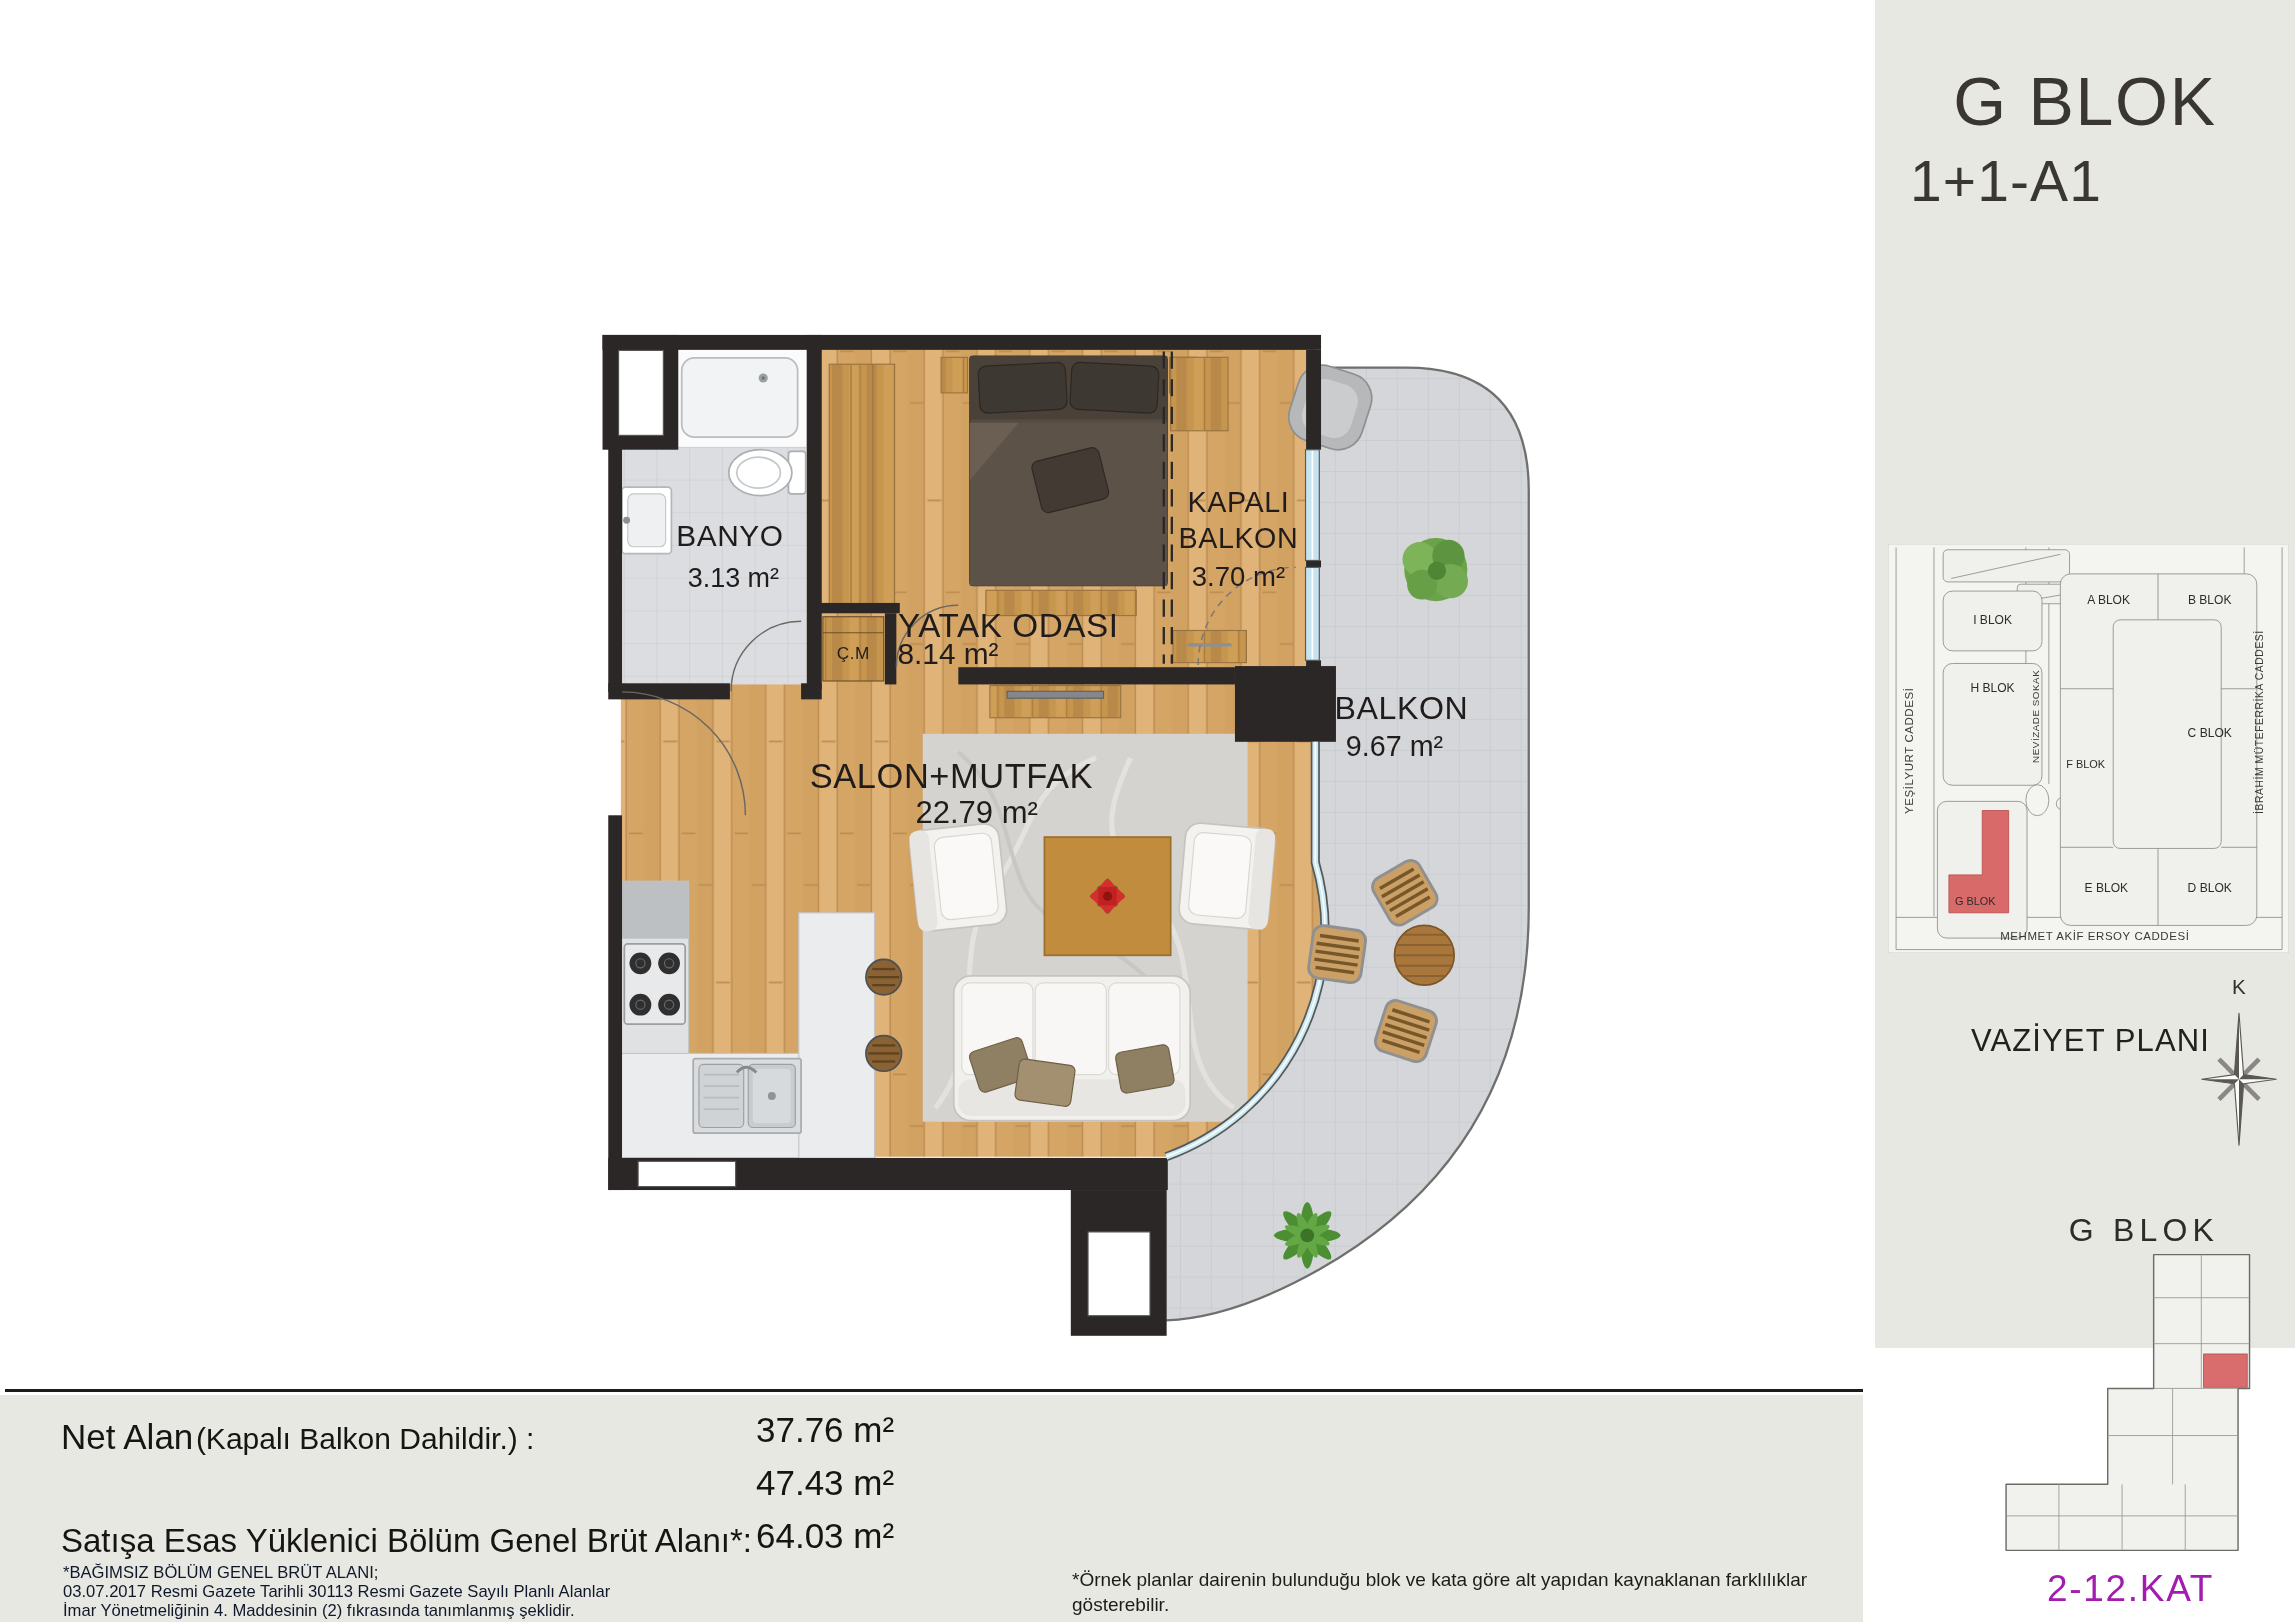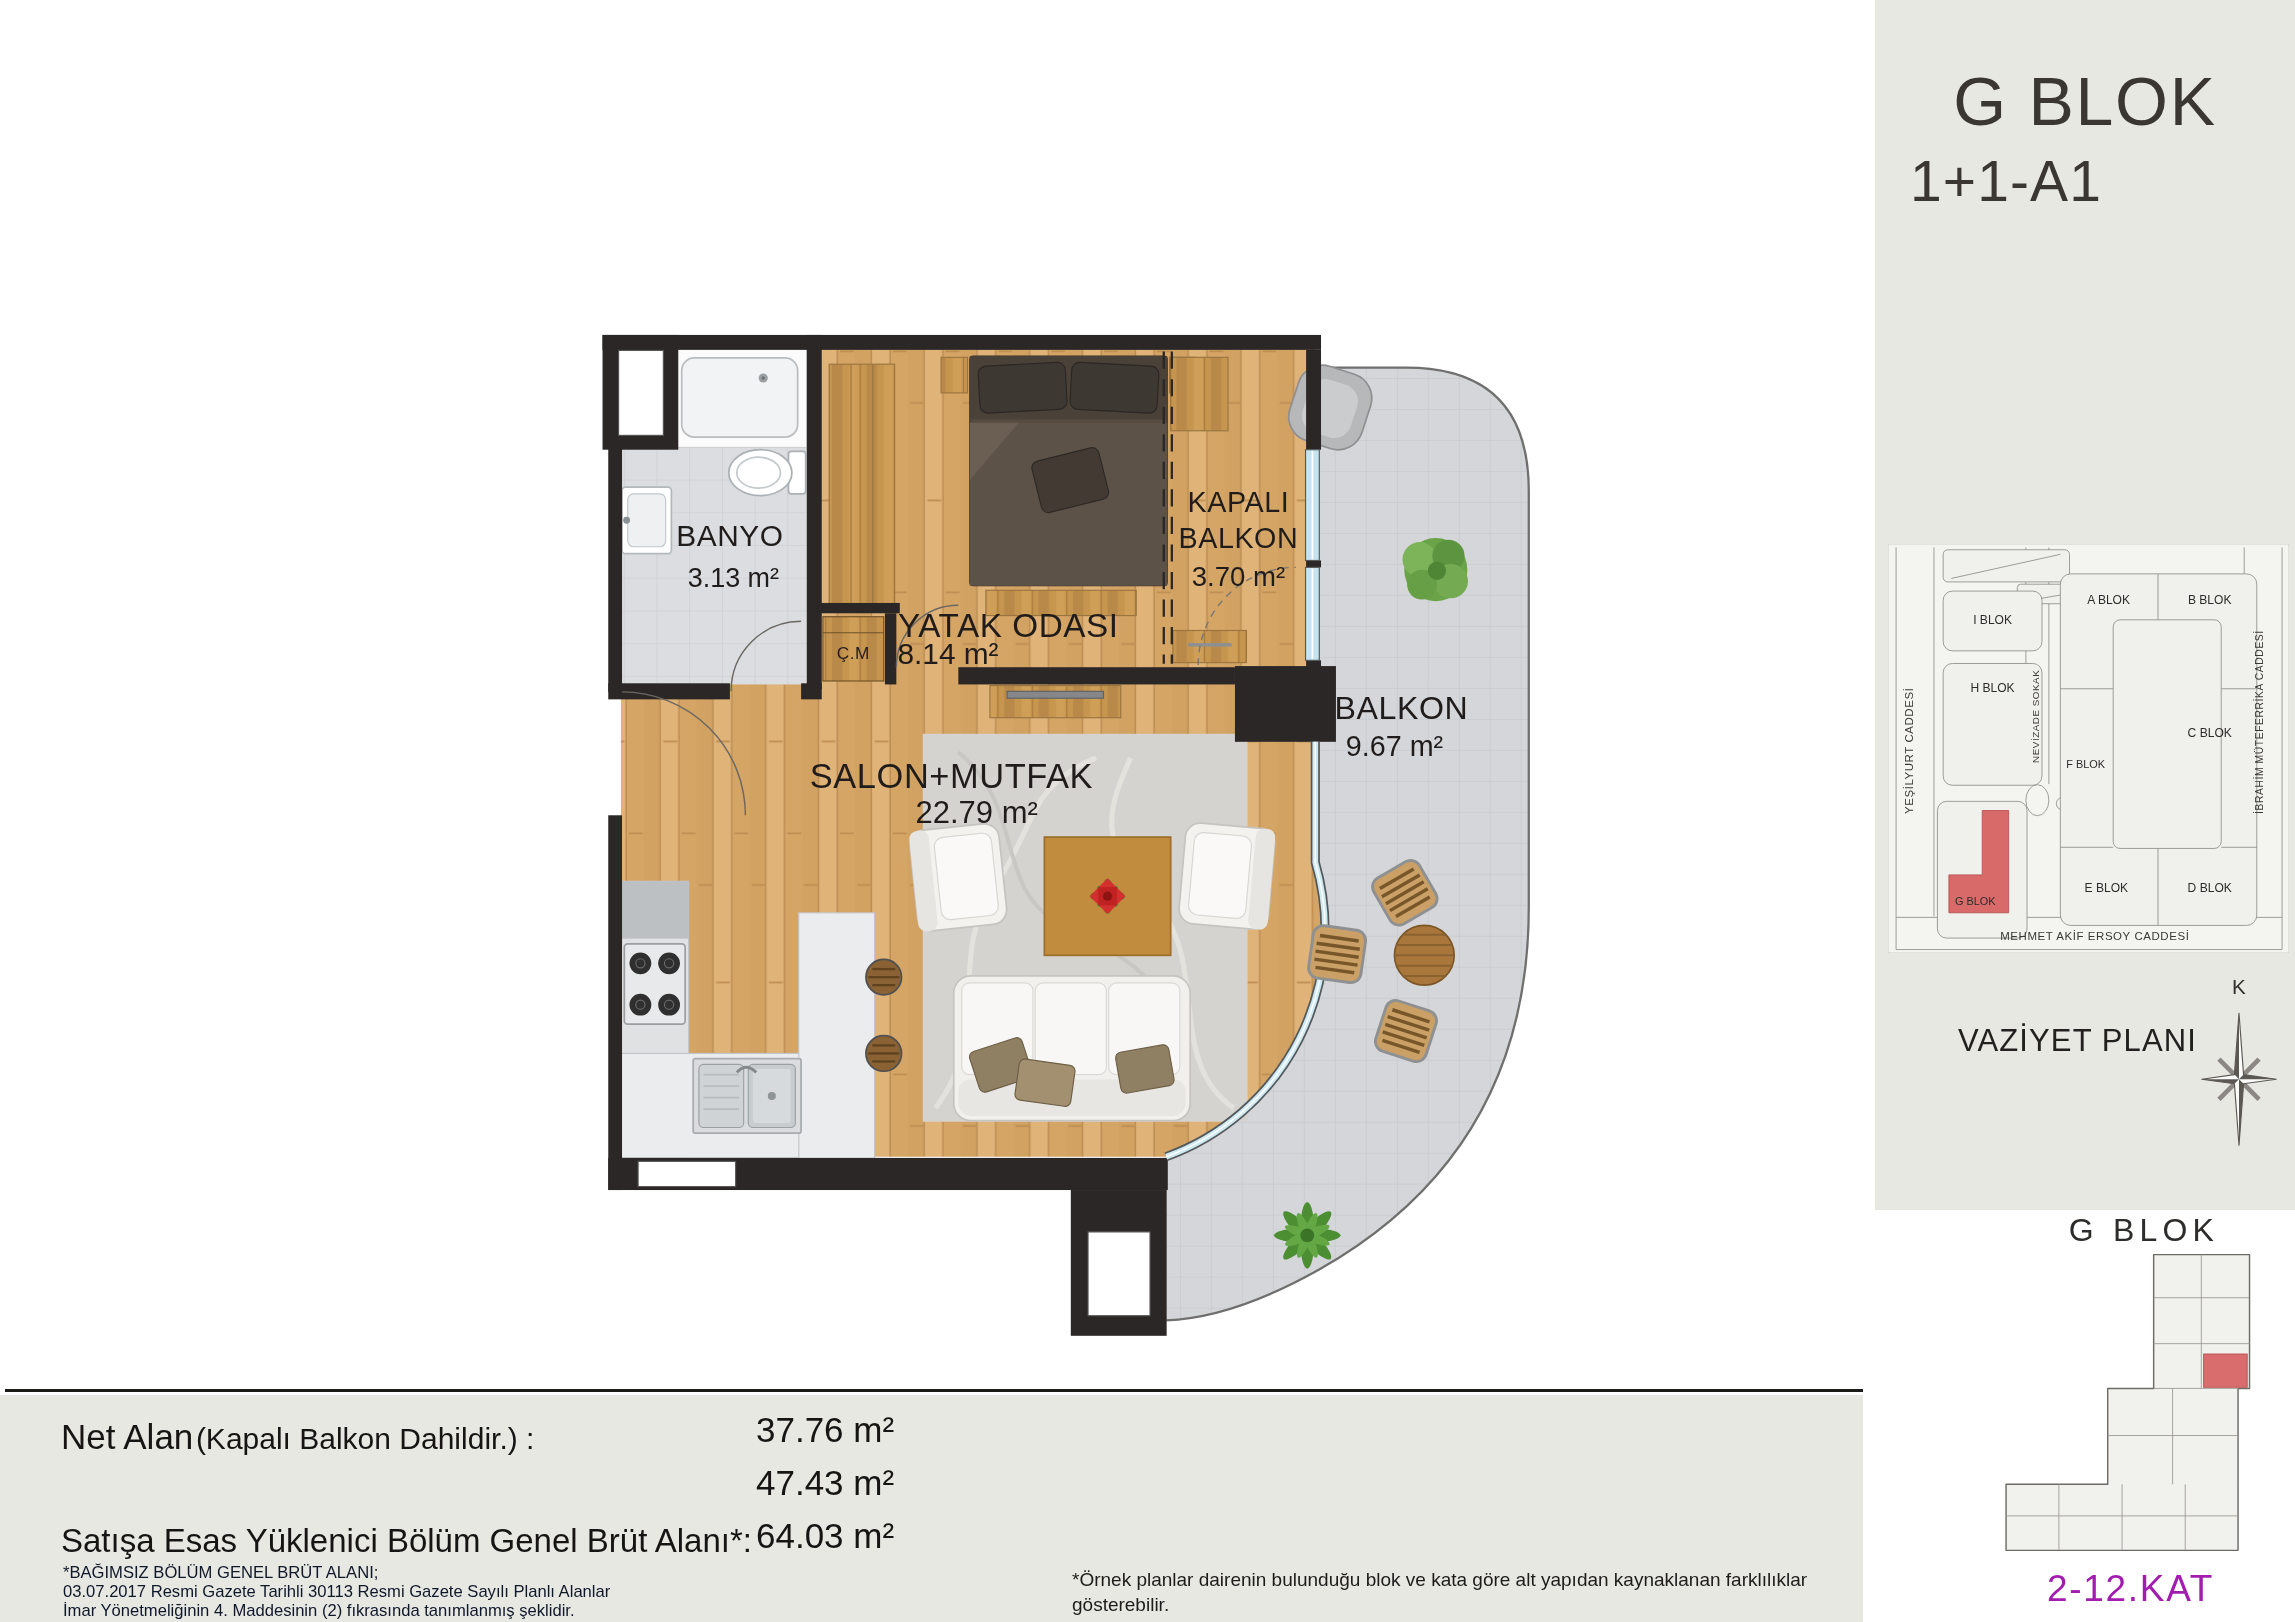--- a/index.html
+++ b/index.html
@@ -2,24 +2,24 @@
 <html style="font-size:9.2px"><head>
 <meta charset="utf-8">
 <style>
   html,body{margin:0;padding:0;}
   body{
     width:2295px;height:1623px;position:relative;background:#ffffff;
     font-family:"Liberation Sans",sans-serif;overflow:hidden;color:#1d1b19;
   }
   .abs{position:absolute;}
   
-  #sidebar{left:1875px;top:0;width:420px;height:1210px;background:#e8e8e3;}
+  #sidebar{left:1875px;top:0;width:420px;height:1348px;background:#e8e8e3;}
   #sb-title{left:0;top:62px;width:420px;text-align:center;font-size:68px;letter-spacing:1.7px;color:#3a3733;}
   #sb-subtitle{left:0;top:148px;width:420px;text-align:left;font-size:57px;letter-spacing:1.1px;color:#3a3733;padding-left:35px;}
-  #sb-maptitle{left:16px;top:1023px;width:373px;text-align:center;font-size:31px;letter-spacing:1.1px;color:#23211f;}
+  #sb-maptitle{left:29px;top:1023px;width:373px;text-align:center;font-size:31px;letter-spacing:1.1px;color:#23211f;}
   #sb-lower-title{left:137px;top:1212px;width:264px;text-align:center;font-size:32px;letter-spacing:5.2px;color:#2e2c2a;}
   #sb-kat{left:129px;top:1568px;width:253px;text-align:center;font-size:37px;letter-spacing:1.7px;color:#a21caf;}
   
   #topline{left:4.6px;top:1389px;width:1858px;height:2.9px;background:#1b1b19;}
   #band{left:0;top:1395px;width:1863px;height:228px;background:#e8e8e3;}
   .srow{position:absolute;left:61px;white-space:nowrap;color:#161513;}
   .srow .big{font-size:35px;}
   .srow .note{font-size:30px;}
   .sval{position:absolute;left:756px;font-size:35px;white-space:nowrap;color:#161513;}
   #footnote{position:absolute;left:63px;top:168px;font-size:16.6px;line-height:19px;color:#0f172a;}

